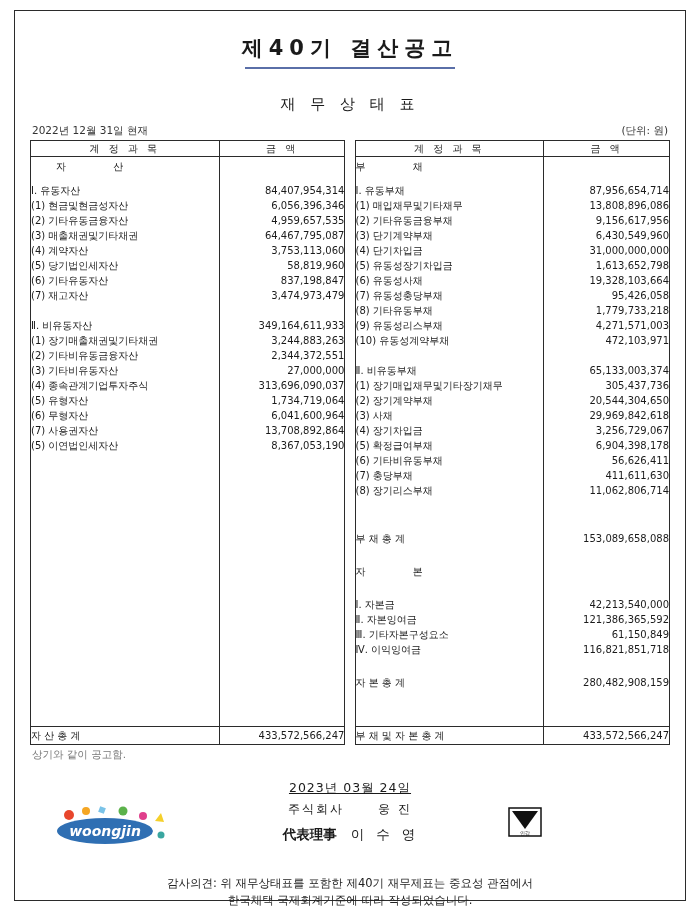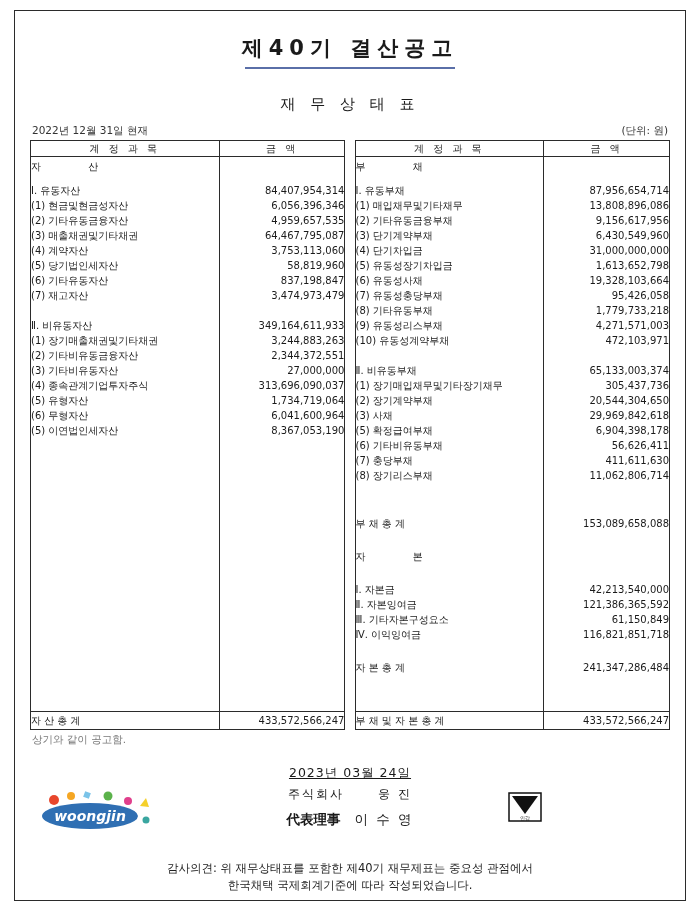--- a/index.html
+++ b/index.html
@@ -113,24 +113,24 @@
     margin-top:4px;
   }
   .company{
     text-align:center;font-size:12px;letter-spacing:2px;margin-top:4px;
   }
   .company .gap-name{display:inline-block;width:34px;}
   .rep-row{
     text-align:center;font-size:13.5px;margin-top:8px;letter-spacing:1px;
   }
   .rep-row .rep-title{font-weight:bold;letter-spacing:0px;}
-  .rep-row .rep-name{display:inline-block;margin-left:14px;letter-spacing:2px;}
+  .rep-row .rep-name{display:inline-block;margin-left:14px;letter-spacing:2px;font-family:Liberation Mono, monospace;}
 
   .logo{
-    position:absolute;left:8px;top:4px;width:120px;height:46px;
+    position:absolute;left:23px;top:4px;width:120px;height:46px;
   }
   .stamp{
     position:absolute;right:128px;top:6px;width:34px;height:30px;
   }
 
   .audit{
     text-align:center;font-size:11.5px;line-height:17px;margin-top:12px;color:#222;
   }
 </style>
 </head>
@@ -162,21 +162,21 @@
       <tbody>
         <tr class="hdr">
           <td class="vline-l">계 정 과 목</td>
           <td class="vline-l vline-r">금    액</td>
           <td class="gap"></td>
           <td class="vline-l">계 정 과 목</td>
           <td class="vline-l vline-r">금    액</td>
         </tr>
 
         <tr>
-          <td class="vline-l cell-label" style="padding-top:2px;"><span class="wide-sp">자                              산</span></td>
+          <td class="vline-l cell-label" style="padding-top:2px;padding-left:25px;"><span class="wide-sp">자                              산</span></td>
           <td class="vline-l vline-r cell-amt"></td>
           <td class="gap"></td>
           <td class="vline-l cell-label" style="padding-top:2px;"><span class="wide-sp">부                              채</span></td>
           <td class="vline-l vline-r cell-amt"></td>
         </tr>
 
         <tr class="spacer">
           <td class="vline-l"></td>
             <td class="vline-l vline-r"></td>
             <td class="gap"></td>
@@ -288,20 +288,27 @@
             <td class="gap"></td>
             <td class="vline-l cell-label"> (2) 장기계약부채</td>
             <td class="vline-l vline-r cell-amt">20,544,304,650</td>
           </tr>
         <tr>
             <td class="vline-l cell-label"> (6) 무형자산</td>
             <td class="vline-l vline-r cell-amt">6,041,600,964</td>
             <td class="gap"></td>
             <td class="vline-l cell-label"> (3) 사채</td>
             <td class="vline-l vline-r cell-amt">29,969,842,618</td>
+          </tr>
+        <tr>
+            <td class="vline-l cell-label"> (7) 사용권자산</td>
+            <td class="vline-l vline-r cell-amt">13,708,892,864</td>
+            <td class="gap"></td>
+            <td class="vline-l cell-label"> (4) 장기차입금</td>
+            <td class="vline-l vline-r cell-amt">3,256,729,067</td>
           </tr>
         <tr>
             <td class="vline-l cell-label"> (5) 이연법인세자산</td>
             <td class="vline-l vline-r cell-amt">8,367,053,190</td>
             <td class="gap"></td>
             <td class="vline-l cell-label"> (5) 확정급여부채</td>
             <td class="vline-l vline-r cell-amt">6,904,398,178</td>
           </tr>
 
         <tr>
@@ -436,21 +443,21 @@
             <td class="gap"></td>
             <td class="vline-l"></td>
             <td class="vline-l vline-r"></td>
           </tr>
 
         <tr>
           <td class="vline-l cell-label"></td>
           <td class="vline-l vline-r cell-amt"></td>
           <td class="gap"></td>
           <td class="vline-l cell-label">자        본        총        계</td>
-          <td class="vline-l vline-r cell-amt">241,347,286,484</td>
+          <td class="vline-l vline-r cell-amt">280,482,908,159</td>
         </tr>
 
         <tr class="spacer">
             <td class="vline-l"></td>
             <td class="vline-l vline-r"></td>
             <td class="gap"></td>
             <td class="vline-l"></td>
             <td class="vline-l vline-r"></td>
           </tr>
         <tr class="spacer">

